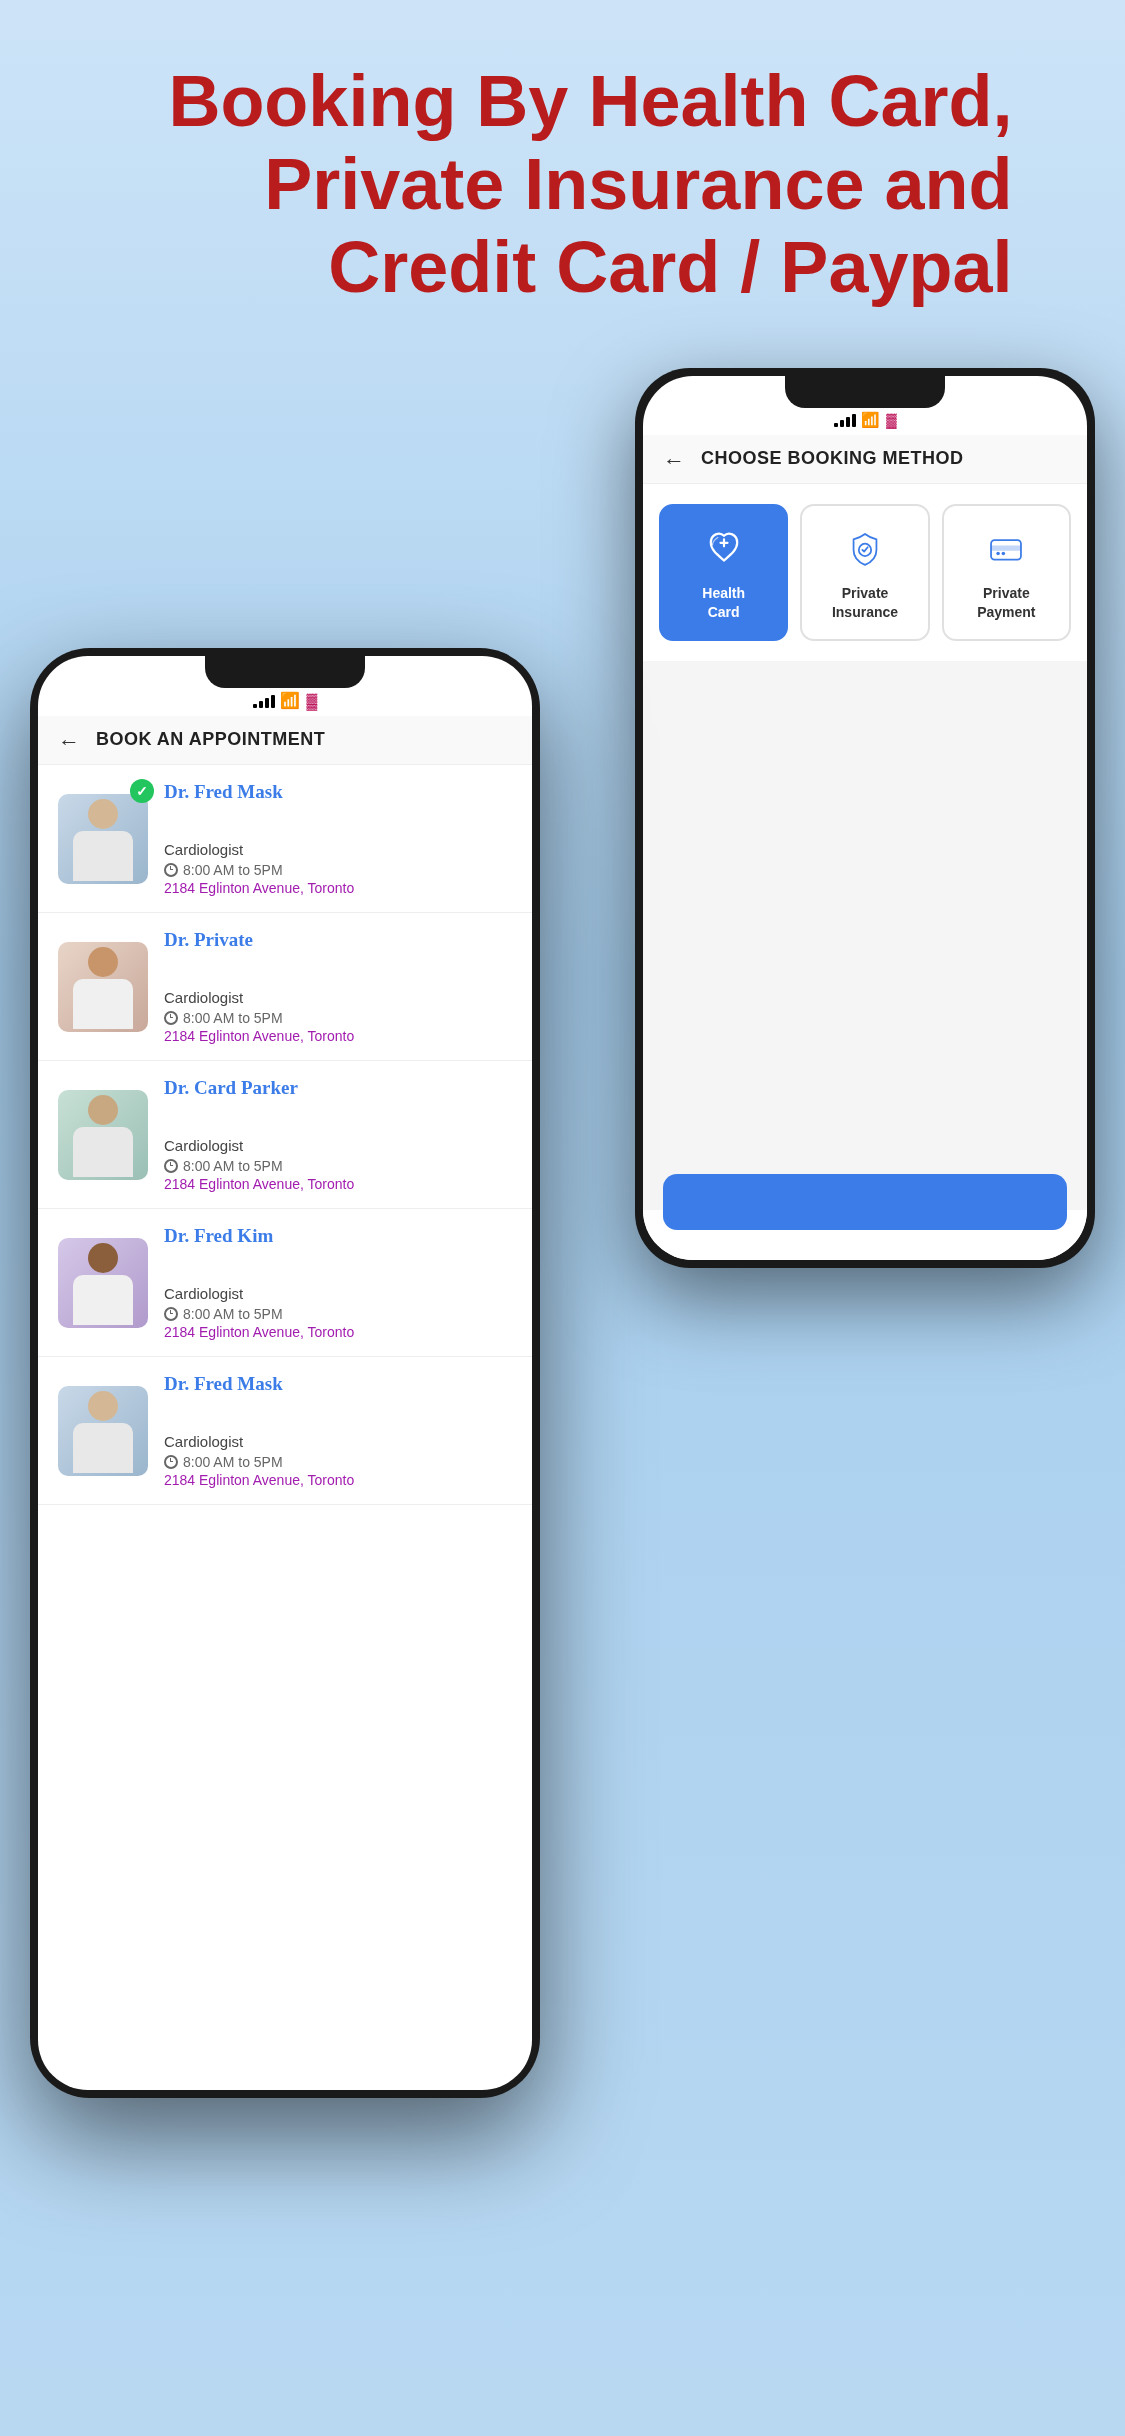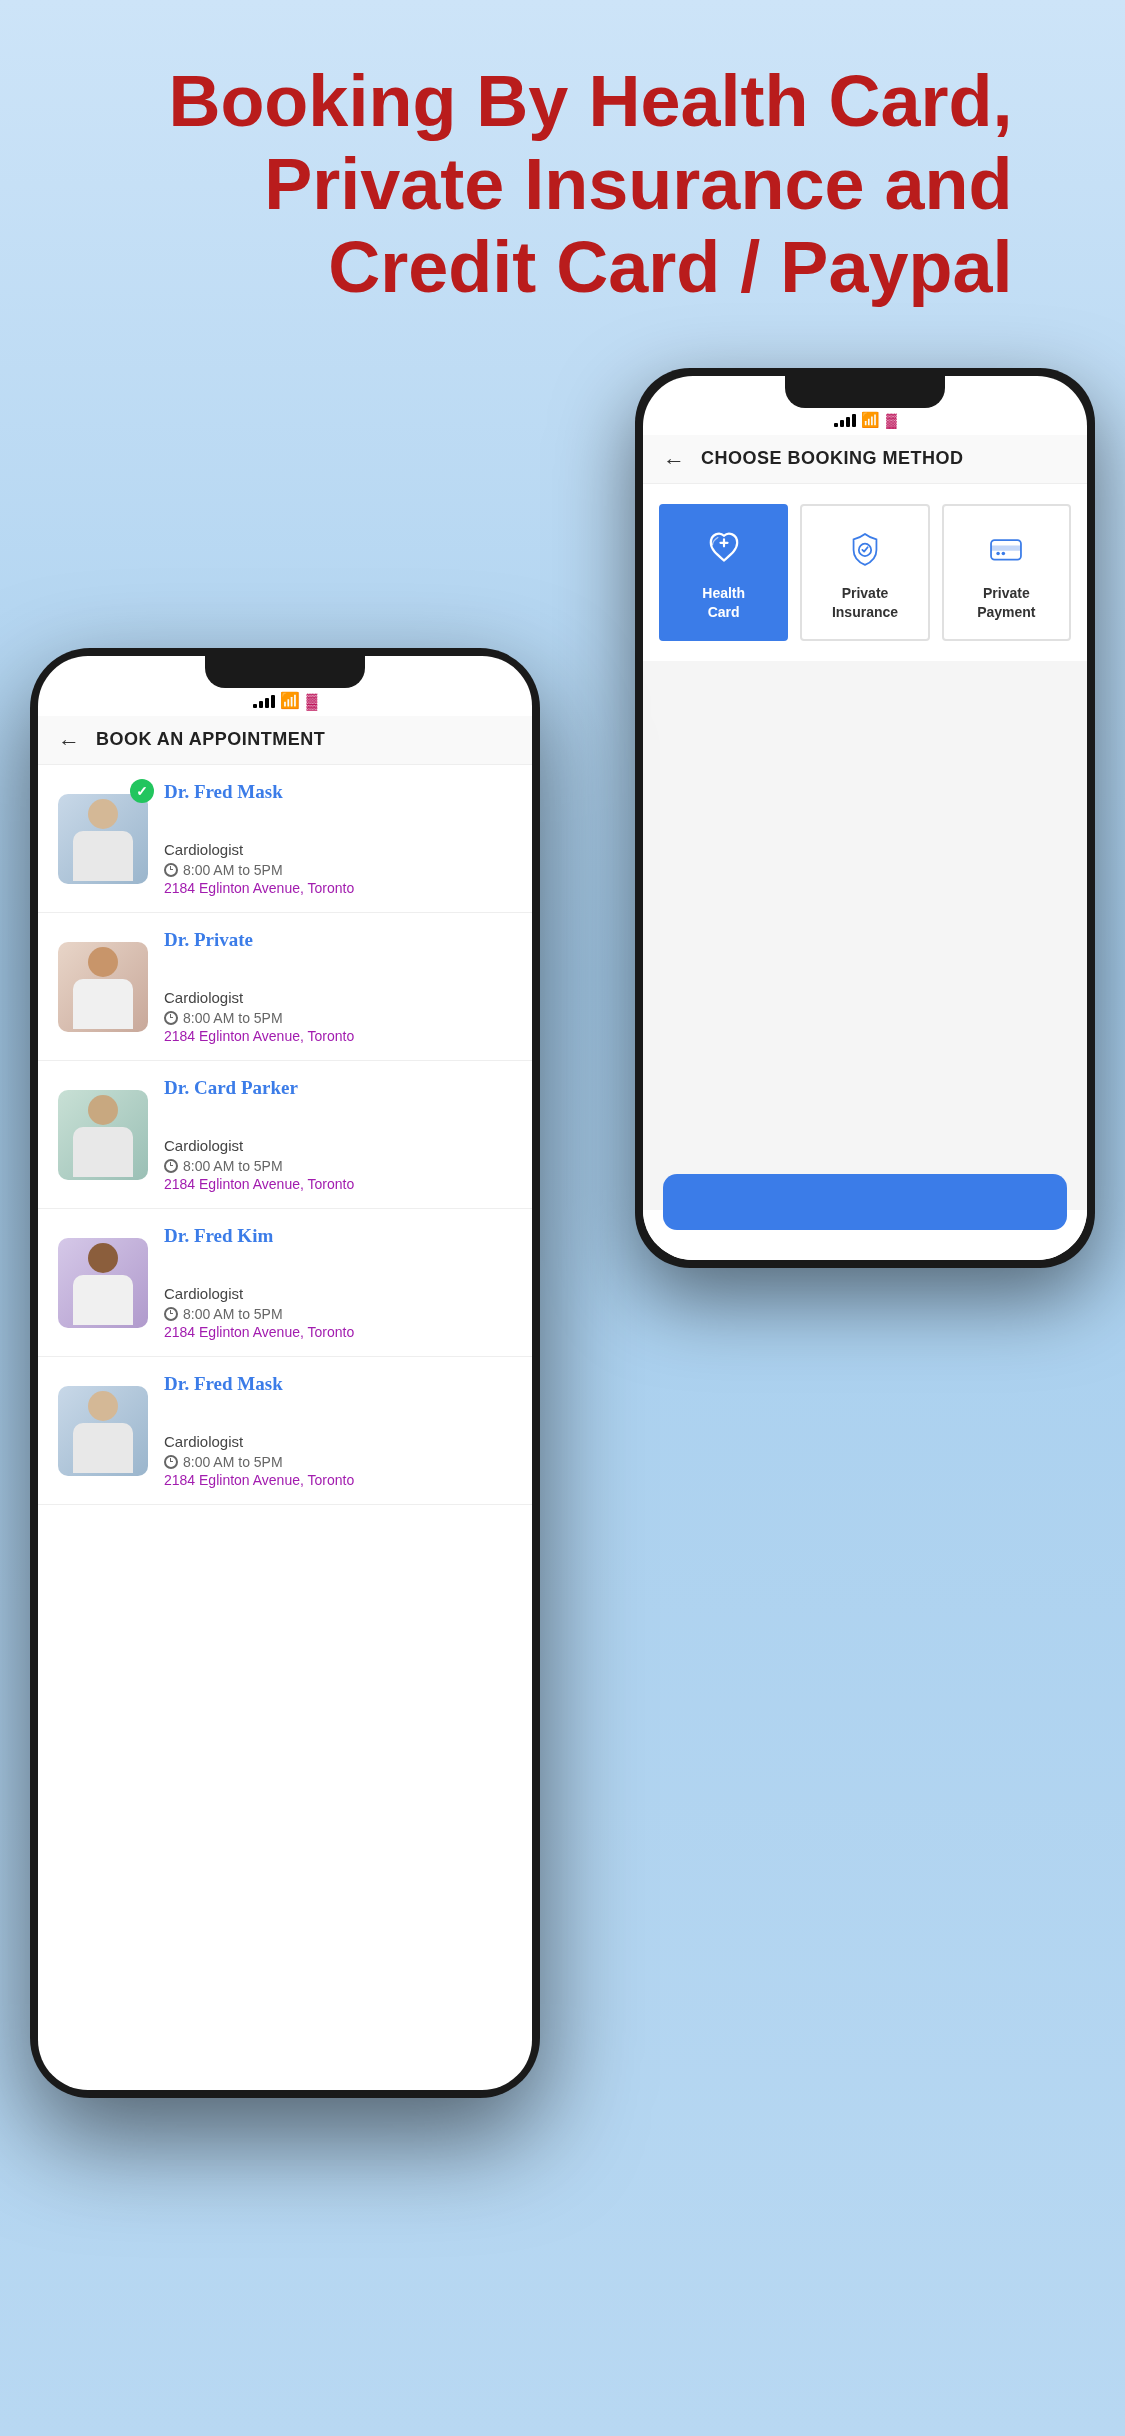--- a/index.html
+++ b/index.html
@@ -148,21 +148,21 @@
     
     .booking-method-content {
       display: flex;
       padding: 20px 16px;
       gap: 12px;
     }
 
     .method-card {
       flex: 1;
       border: 2px solid #e0e0e0;
-      border-radius: 4px;
+      border-radius: 14px;
       padding: 18px 10px;
       display: flex;
       flex-direction: column;
       align-items: center;
       gap: 10px;
       background: #fff;
     }
 
     .method-card.active {
       background: #3b7ce8;

